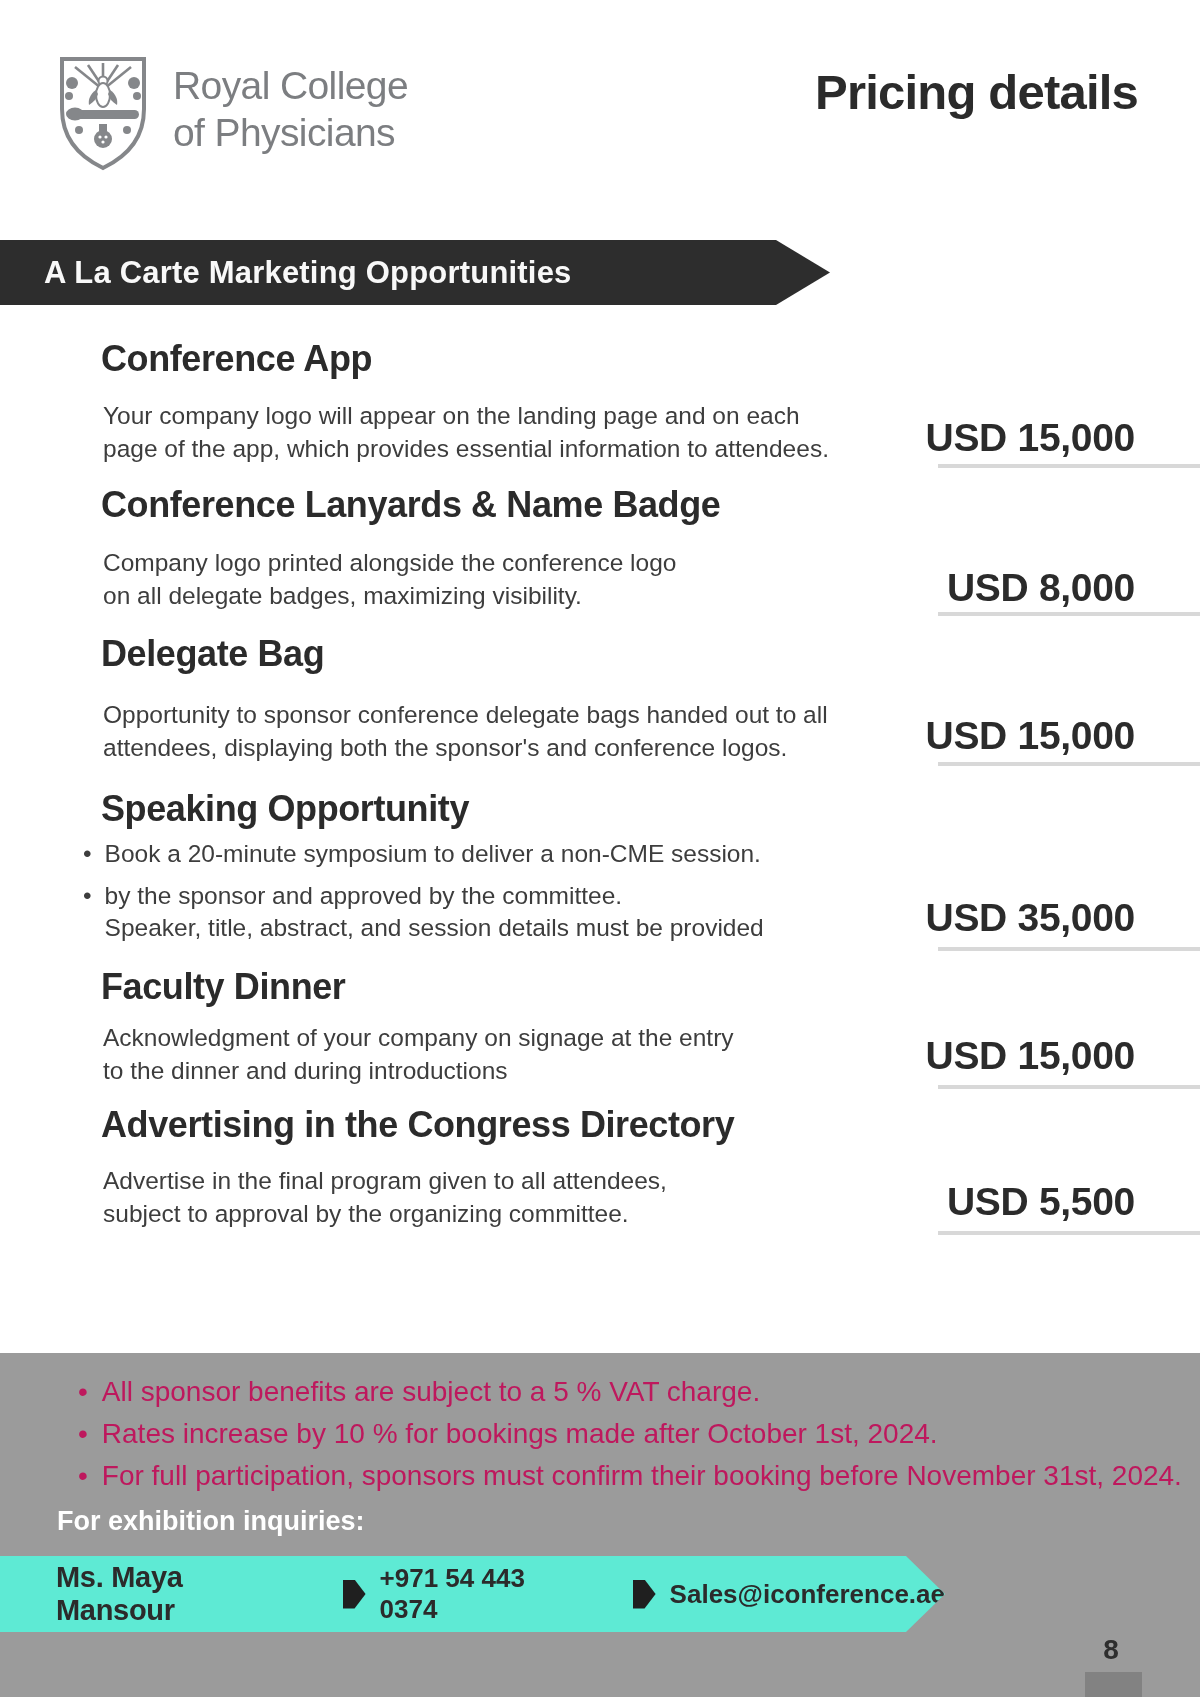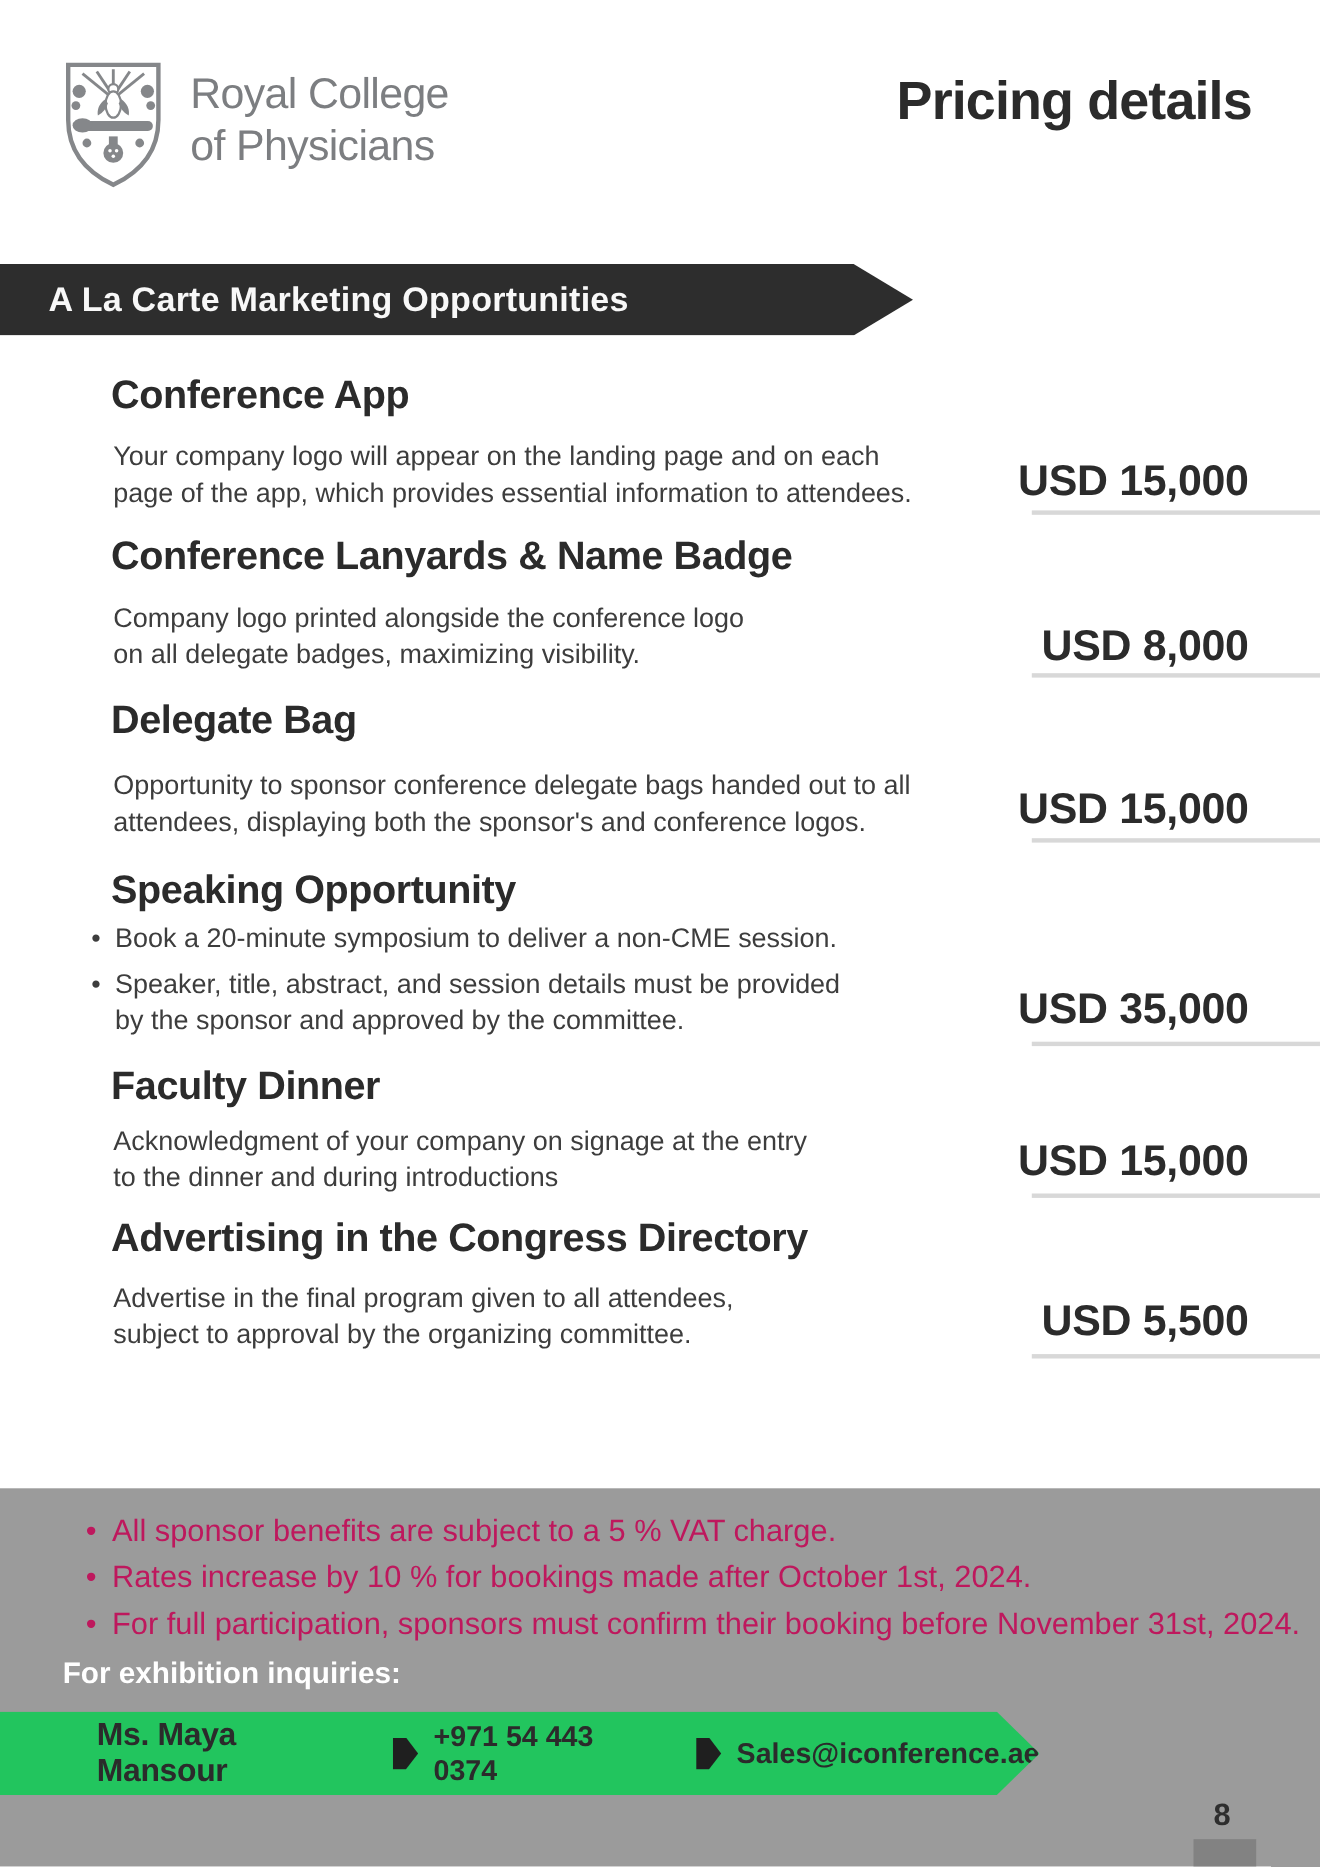--- a/index.html
+++ b/index.html
@@ -40,22 +40,22 @@
 
   
   .gray-section { position:absolute; left:0; top:1353px; width:1200px; height:344px;
                   background:#9b9b9b; }
   .gray-bullet { position:absolute; left:78px; color:#be185d; font-size:28px; display:flex; }
   .gray-bullet::before { content:"•"; margin-right:14px; }
   .inquiries { position:absolute; left:57px; top:1506px; font-size:27px; font-weight:700;
                color:#ffffff; }
 
   .contact-banner { position:absolute; left:0; top:1556px; width:945px; height:76px;
-    background:#22c55e; display:flex; align-items:center; box-sizing:border-box;
-    padding-left:88px; clip-path:polygon(0 0, 906px 0, 100% 50%, 906px 100%, 0 100%); }
+    background:#5eead4; display:flex; align-items:center; box-sizing:border-box;
+    padding-left:56px; clip-path:polygon(0 0, 906px 0, 100% 50%, 906px 100%, 0 100%); }
   .contact-name { font-size:29px; font-weight:800; color:#2b2b2b; letter-spacing:-0.3px; }
   .contact-icon { width:23px; height:29px; background:#1f1f1f; flex:0 0 auto;
     clip-path:polygon(0 0, 52% 0, 100% 50%, 52% 100%, 0 100%); }
   .contact-item { font-size:26px; font-weight:700; color:#2b2b2b; margin-left:14px; }
   .sp1 { margin-left:52px; } .sp2 { margin-left:58px; }
 
   .page-num { position:absolute; left:1091px; top:1634px; width:40px; text-align:center;
               font-size:28px; font-weight:700; color:#2e2e2e; }
   .footer-tab { position:absolute; left:1085px; top:1672px; width:57px; height:25px;
                 background:#828282; }
@@ -134,22 +134,22 @@
   <div class="price-line" style="top:762px"></div>
 
   <div class="item-title" style="top:788px">Speaking Opportunity</div>
   <div class="bullet-row" style="top:838px">
     <div>
       <div>Book a 20-minute symposium to deliver a non-CME session.</div>
     </div>
   </div>
   <div class="bullet-row" style="top:880px">
     <div>
+      <div>by the sponsor and approved by the committee.</div>
       <div>Speaker, title, abstract, and session details must be provided</div>
-      <div>by the sponsor and approved by the committee.</div>
     </div>
   </div>
   <div class="price" style="top:896px">USD 35,000</div>
   <div class="price-line" style="top:947px"></div>
 
   <div class="item-title" style="top:966px">Faculty Dinner</div>
   <div class="item-desc" style="top:1021px">
     <div>Acknowledgment of your company on signage at the entry</div>
     <div>to the dinner and during introductions</div>
   </div>

